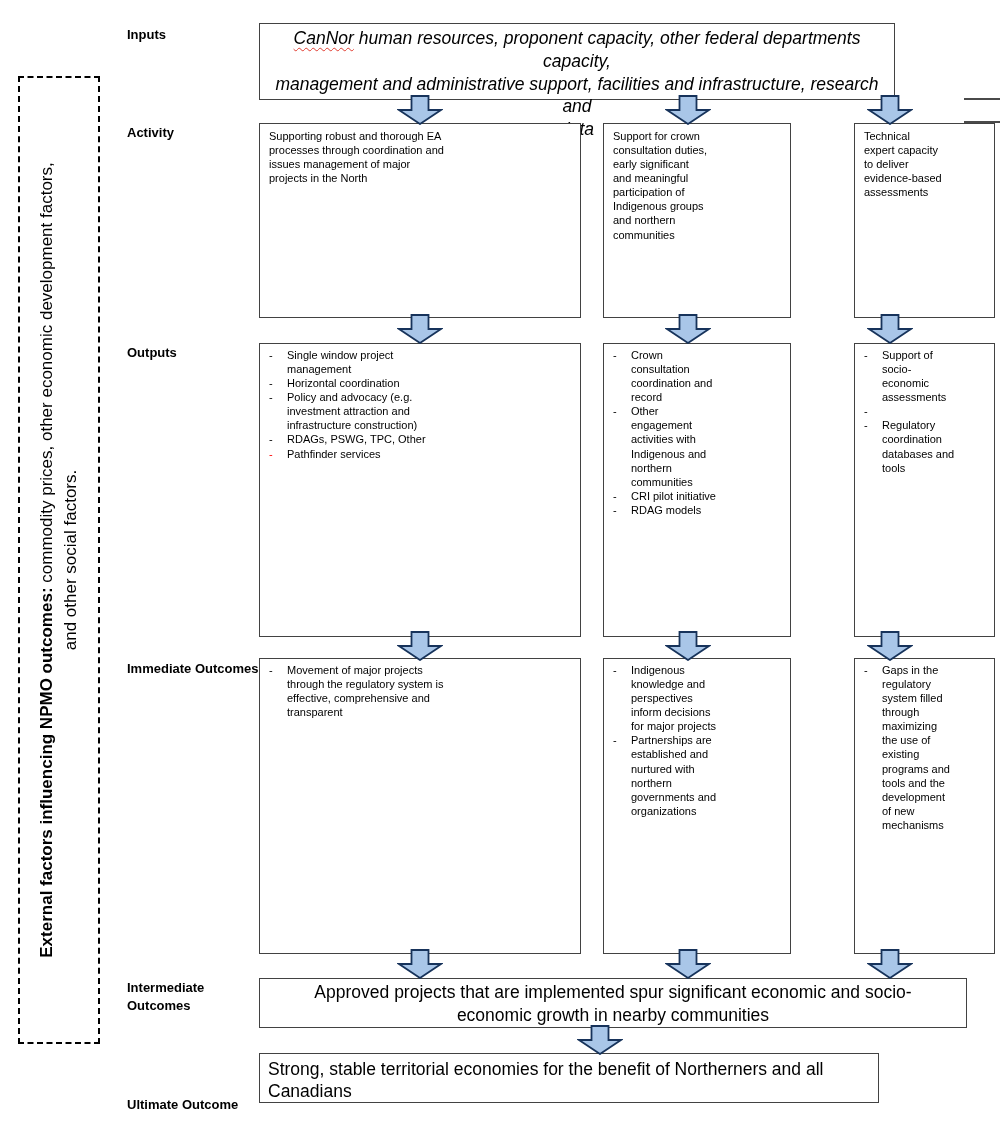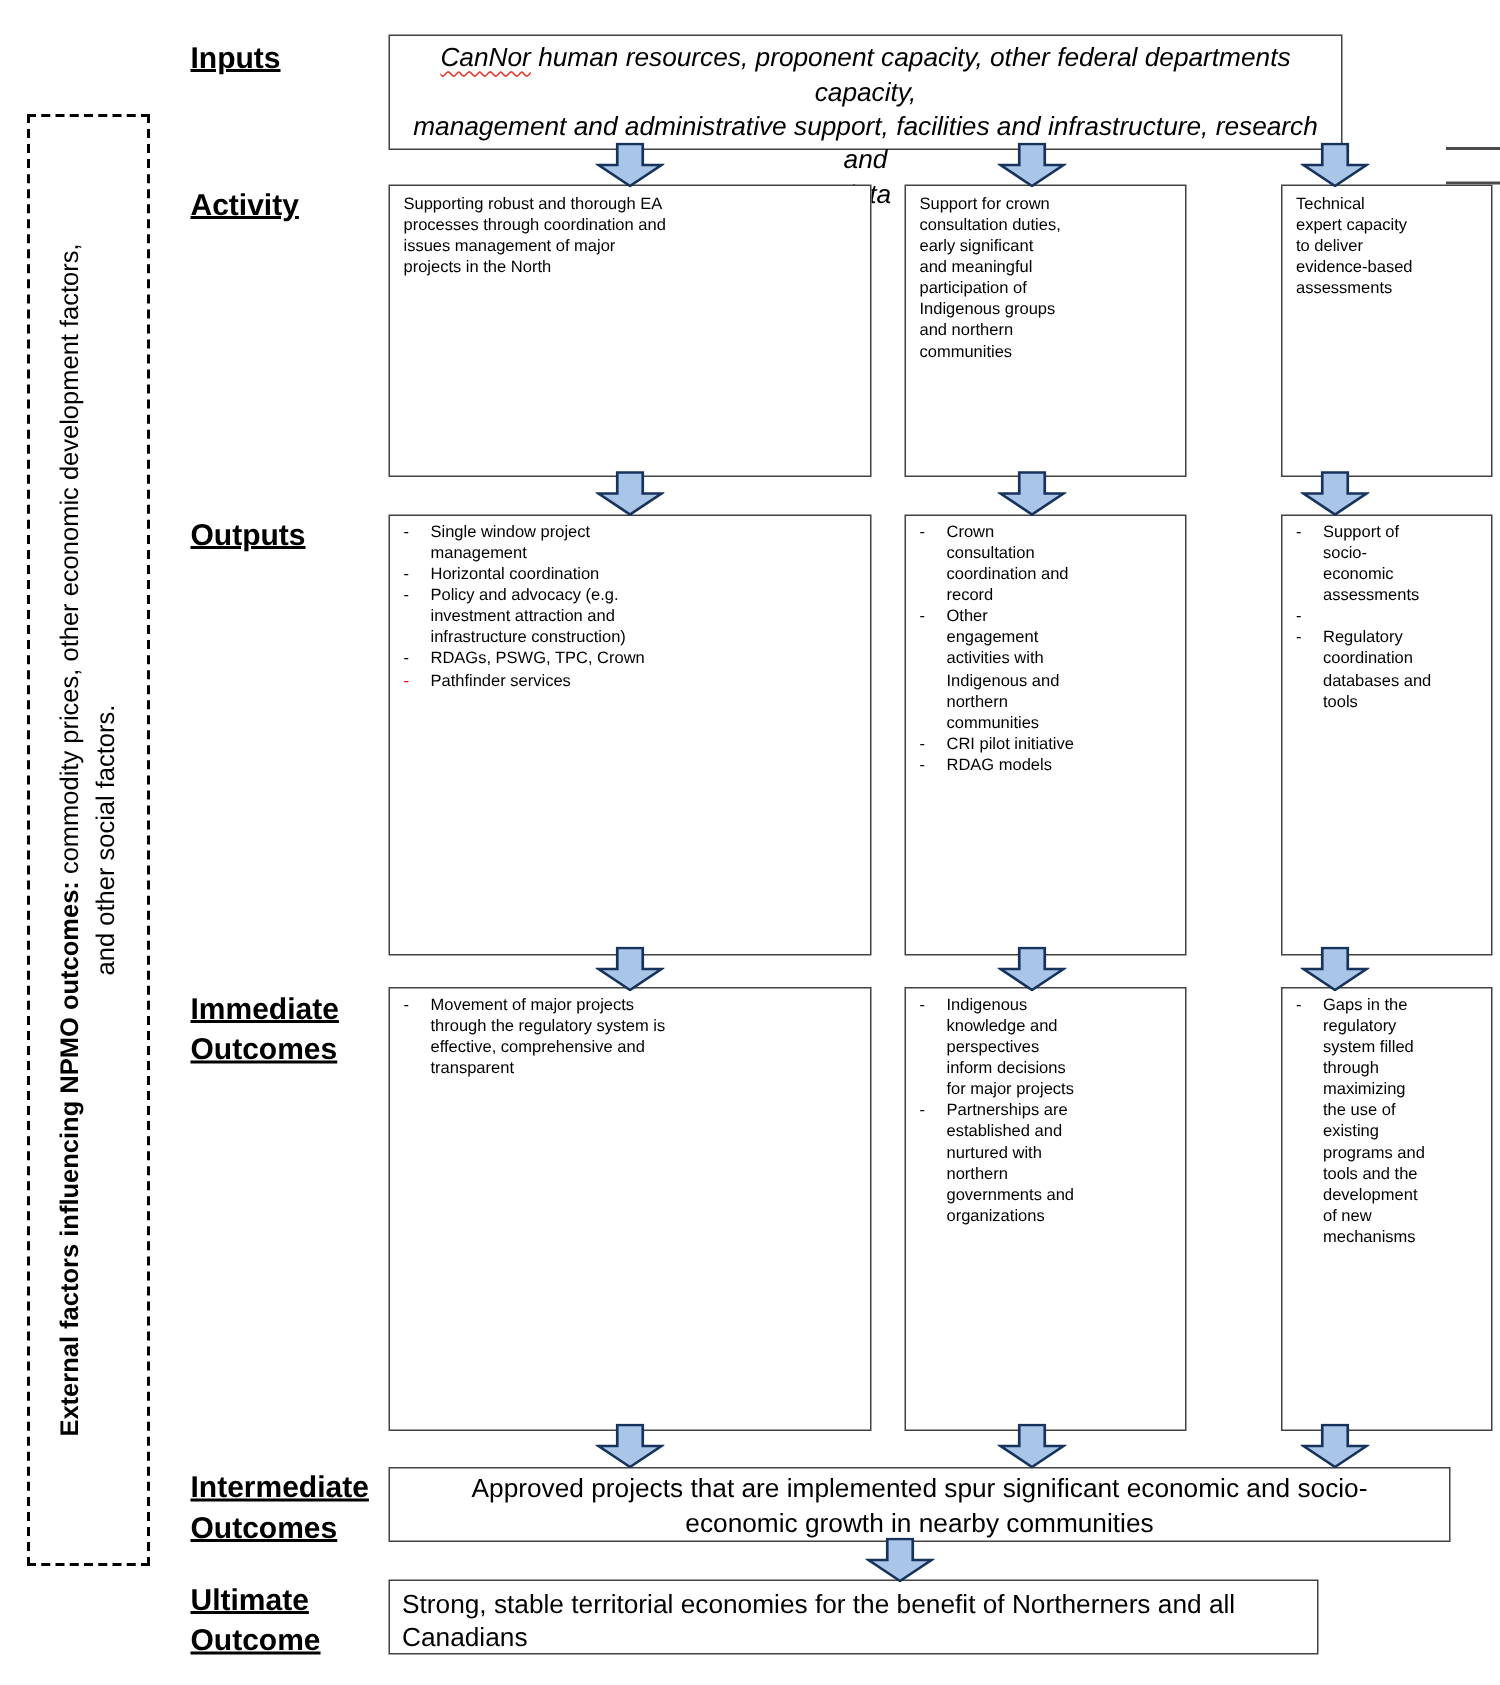--- a/index.html
+++ b/index.html
@@ -23,27 +23,27 @@
   #ultimate-box{left:259px;top:1053px;width:620px;height:50px;padding:4px 8px;font-size:17.5px;}
 
   
   .list{padding:4px 2px 4px 6px;display:flex;flex-direction:column;}
   .li{display:flex;align-items:flex-start;}
   .li .dash{flex:0 0 21px;width:21px;padding-left:3px;box-sizing:border-box;}
   .li .dash.red{color:#ff0000;}
   .li .li-text{flex:1 1 auto;white-space:pre-line;}
 
   
-  .row-label{position:absolute;left:127px;width:132px;font-weight:bold;font-size:20px;line-height:1.35;text-decoration:underline;}
+  .row-label{position:absolute;left:127px;width:132px;font-weight:bold;font-size:13px;line-height:1.35;}
   #lbl-inputs{top:26px;}
   #lbl-activity{top:124px;}
   #lbl-outputs{top:344px;}
   #lbl-immediate{top:660px;}
   #lbl-intermediate{top:979px;}
-  #lbl-ultimate{top:1054px;}
+  #lbl-ultimate{top:1096px;}
 
   
   .arrow{position:absolute;width:46px;height:30px;z-index:6;}
   .arrow-poly{fill:#a9c6e8;stroke:#17335b;stroke-width:1.8;stroke-linejoin:miter;}
 
   
   #sidebar{position:absolute;left:18px;top:76px;width:82px;height:968px;border:2px dashed #000;box-sizing:border-box;}
   #sidebar-rot{position:absolute;left:50%;top:50%;width:930px;height:80px;
                transform:translate(-50%,-50%) rotate(-90deg);
                display:flex;flex-direction:column;justify-content:center;
@@ -100,21 +100,21 @@
 evidence-based
 assessments</div>
 
 <div class="box list col1 row-outputs">
   <div class="li"><span class="dash">-</span><span class="li-text">Single window project
 management</span></div>
   <div class="li"><span class="dash">-</span><span class="li-text">Horizontal coordination</span></div>
   <div class="li"><span class="dash">-</span><span class="li-text">Policy and advocacy (e.g.
 investment attraction and
 infrastructure construction)</span></div>
-  <div class="li"><span class="dash">-</span><span class="li-text">RDAGs, PSWG, TPC, Crown</span></div>
+  <div class="li"><span class="dash">-</span><span class="li-text">RDAGs, PSWG, TPC, Other</span></div>
   <div class="li"><span class="dash red">-</span><span class="li-text">Pathfinder services</span></div>
 </div>
 
 <div class="box list col2 row-outputs">
   <div class="li"><span class="dash">-</span><span class="li-text">Crown
 consultation
 coordination and
 record</span></div>
   <div class="li"><span class="dash">-</span><span class="li-text">Other
 engagement

